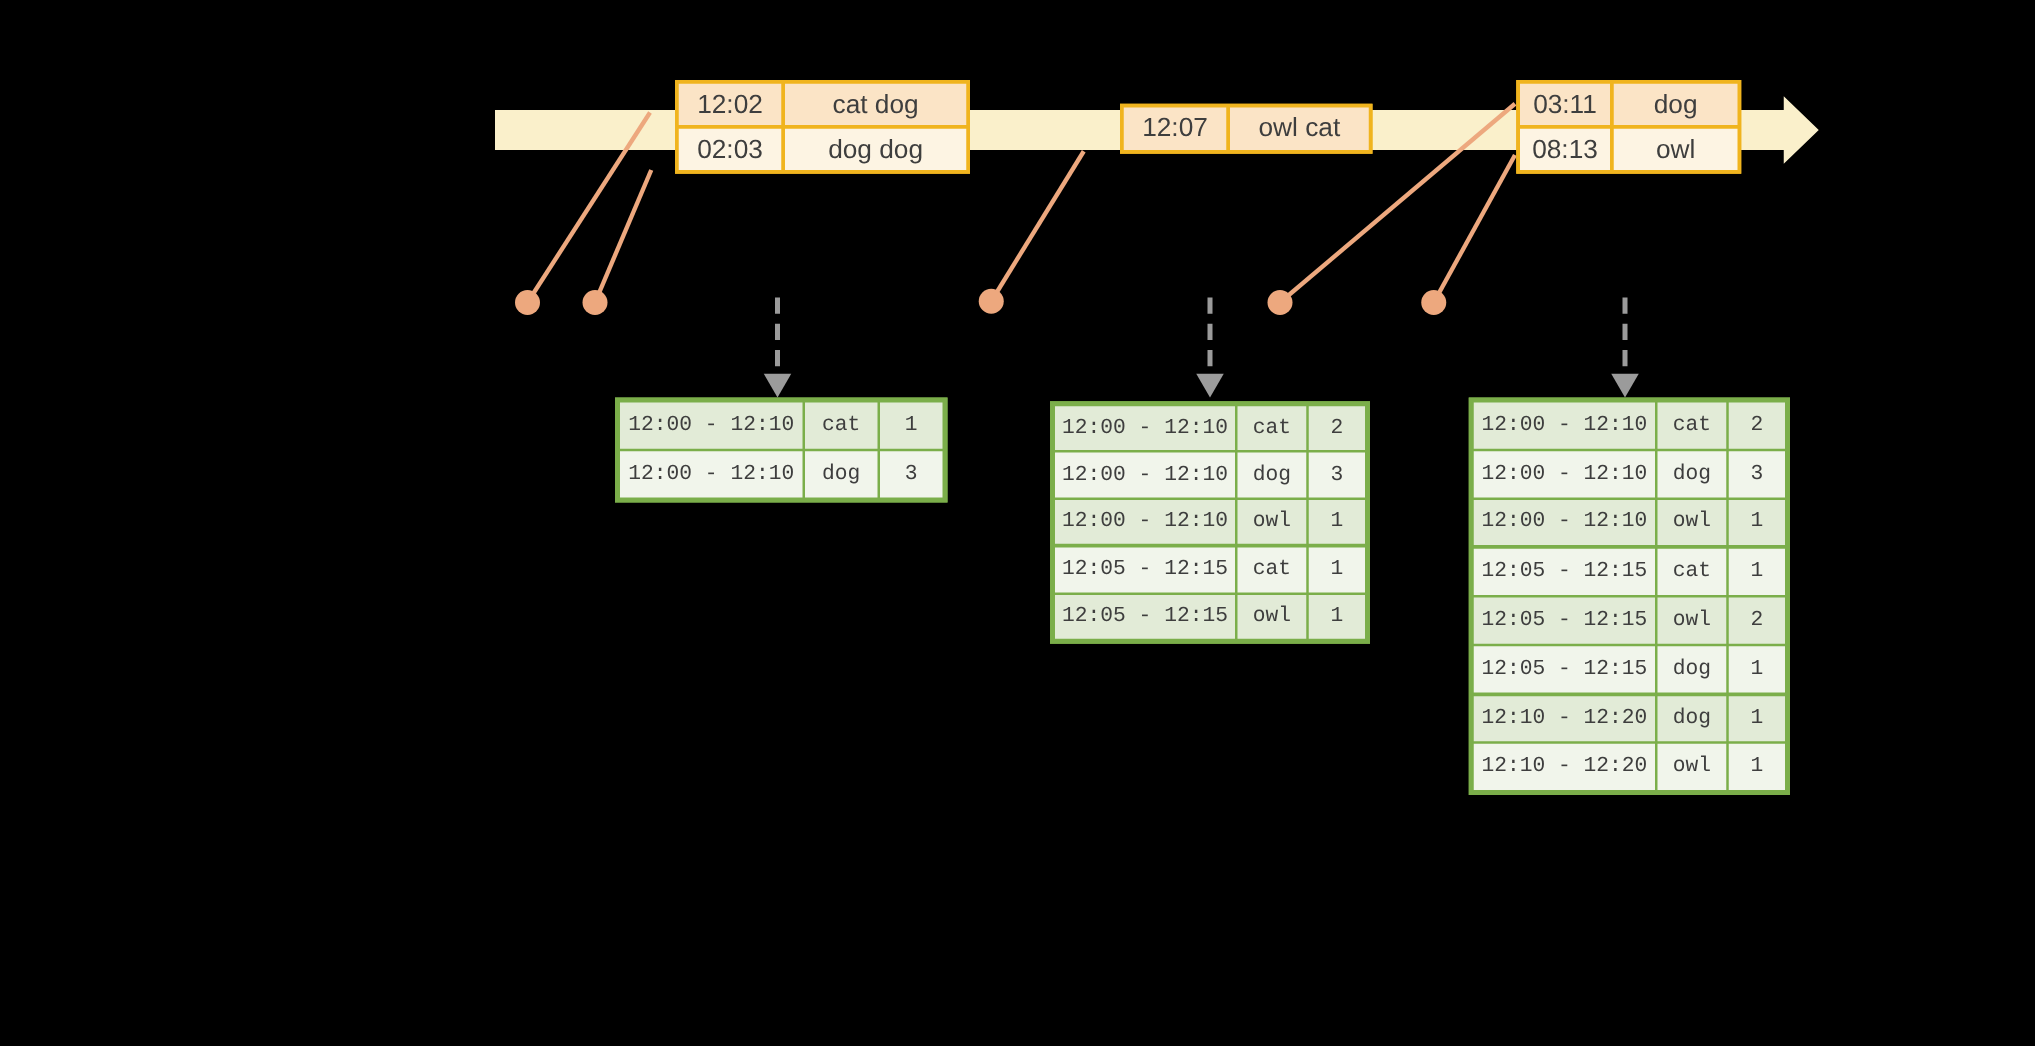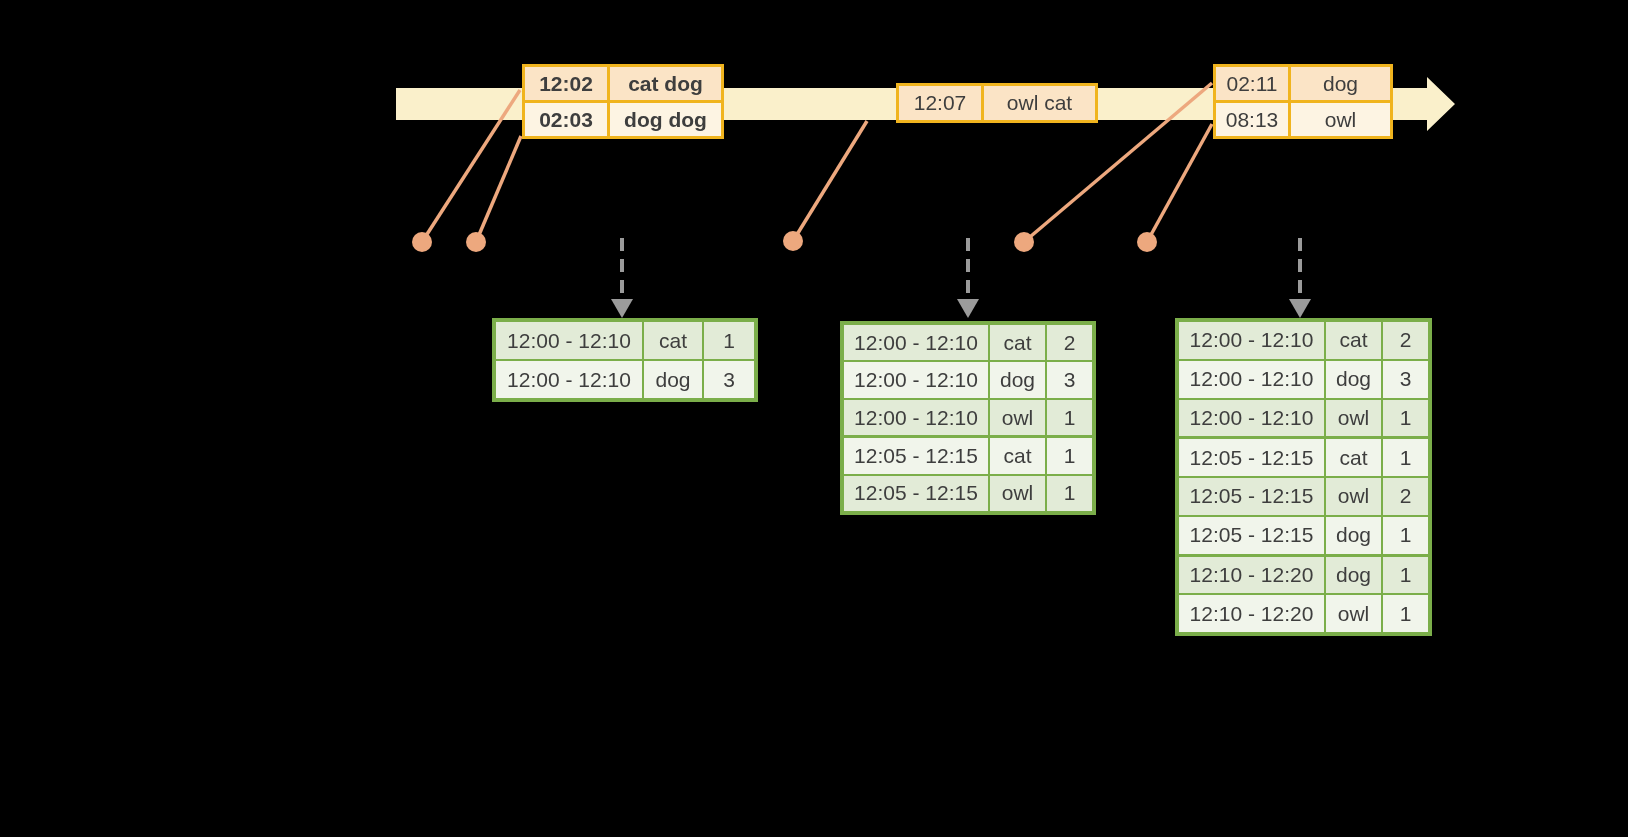--- a/index.html
+++ b/index.html
@@ -21,21 +21,22 @@
     grid-auto-rows:1fr;font-size:21px;
   }
   .e-cell{display:flex;align-items:center;justify-content:center;}
   .e-row-0{background:var(--event-row-peach);}
   .e-row-1{background:var(--event-row-cream);}
 
   
   .result-table{
     position:absolute;display:flex;flex-direction:column;gap:3px;box-sizing:border-box;
     background:var(--green-border);border:4px solid var(--green-border);
-    font-size:21px;
+    font-size:17px;
+    font-family:Liberation Mono, monospace;
   }
   .rt-group{display:flex;flex-direction:column;gap:2px;min-height:0;}
   .rt-row{flex:1;display:grid;gap:2px;min-height:0;}
   .rt-cell{display:flex;align-items:center;justify-content:center;}
   .rt-even{background:var(--green-row-tint);}
   .rt-odd{background:var(--green-row-light);}
 </style>
 </head>
 <body>
 
@@ -67,32 +68,32 @@
         <line class="trigger-line" x1="968" y1="238" x2="968" y2="300"></line>
         <path class="trigger-head" d="M957,299 L979,299 L968,318 Z"></path>
       </g>
       <g>
         <line class="trigger-line" x1="1300" y1="238" x2="1300" y2="300"></line>
         <path class="trigger-head" d="M1289,299 L1311,299 L1300,318 Z"></path>
       </g>
     </g>
   </svg>
 
-  <div class="event-table" style="left:522px;top:64px;width:202px;height:75px;grid-template-columns:82px 1fr;font-weight:bold;">
+  <div class="event-table" style="left:540px;top:64px;width:236px;height:75px;grid-template-columns:82px 1fr;">
       <div class="e-cell e-row-0">12:02</div>
       <div class="e-cell e-row-0">cat dog</div>
       <div class="e-cell e-row-1">02:03</div>
       <div class="e-cell e-row-1">dog dog</div>
     </div>
   <div class="event-table" style="left:896px;top:83px;width:202px;height:40px;grid-template-columns:82px 1fr;">
       <div class="e-cell e-row-0">12:07</div>
       <div class="e-cell e-row-0">owl cat</div>
     </div>
   <div class="event-table" style="left:1213px;top:64px;width:180px;height:75px;grid-template-columns:72px 1fr;">
-      <div class="e-cell e-row-0">02:11</div>
+      <div class="e-cell e-row-0">03:11</div>
       <div class="e-cell e-row-0">dog</div>
       <div class="e-cell e-row-1">08:13</div>
       <div class="e-cell e-row-1">owl</div>
     </div>
 
   <div class="result-table" style="left:492px;top:318px;width:266px;height:84px;">
       <div class="rt-group" style="flex-grow: 2;">
         <div class="rt-row" style="grid-template-columns: 1fr 58px 50px;">
           <div class="rt-cell rt-even">12:00 - 12:10</div>
           <div class="rt-cell rt-even">cat</div>

